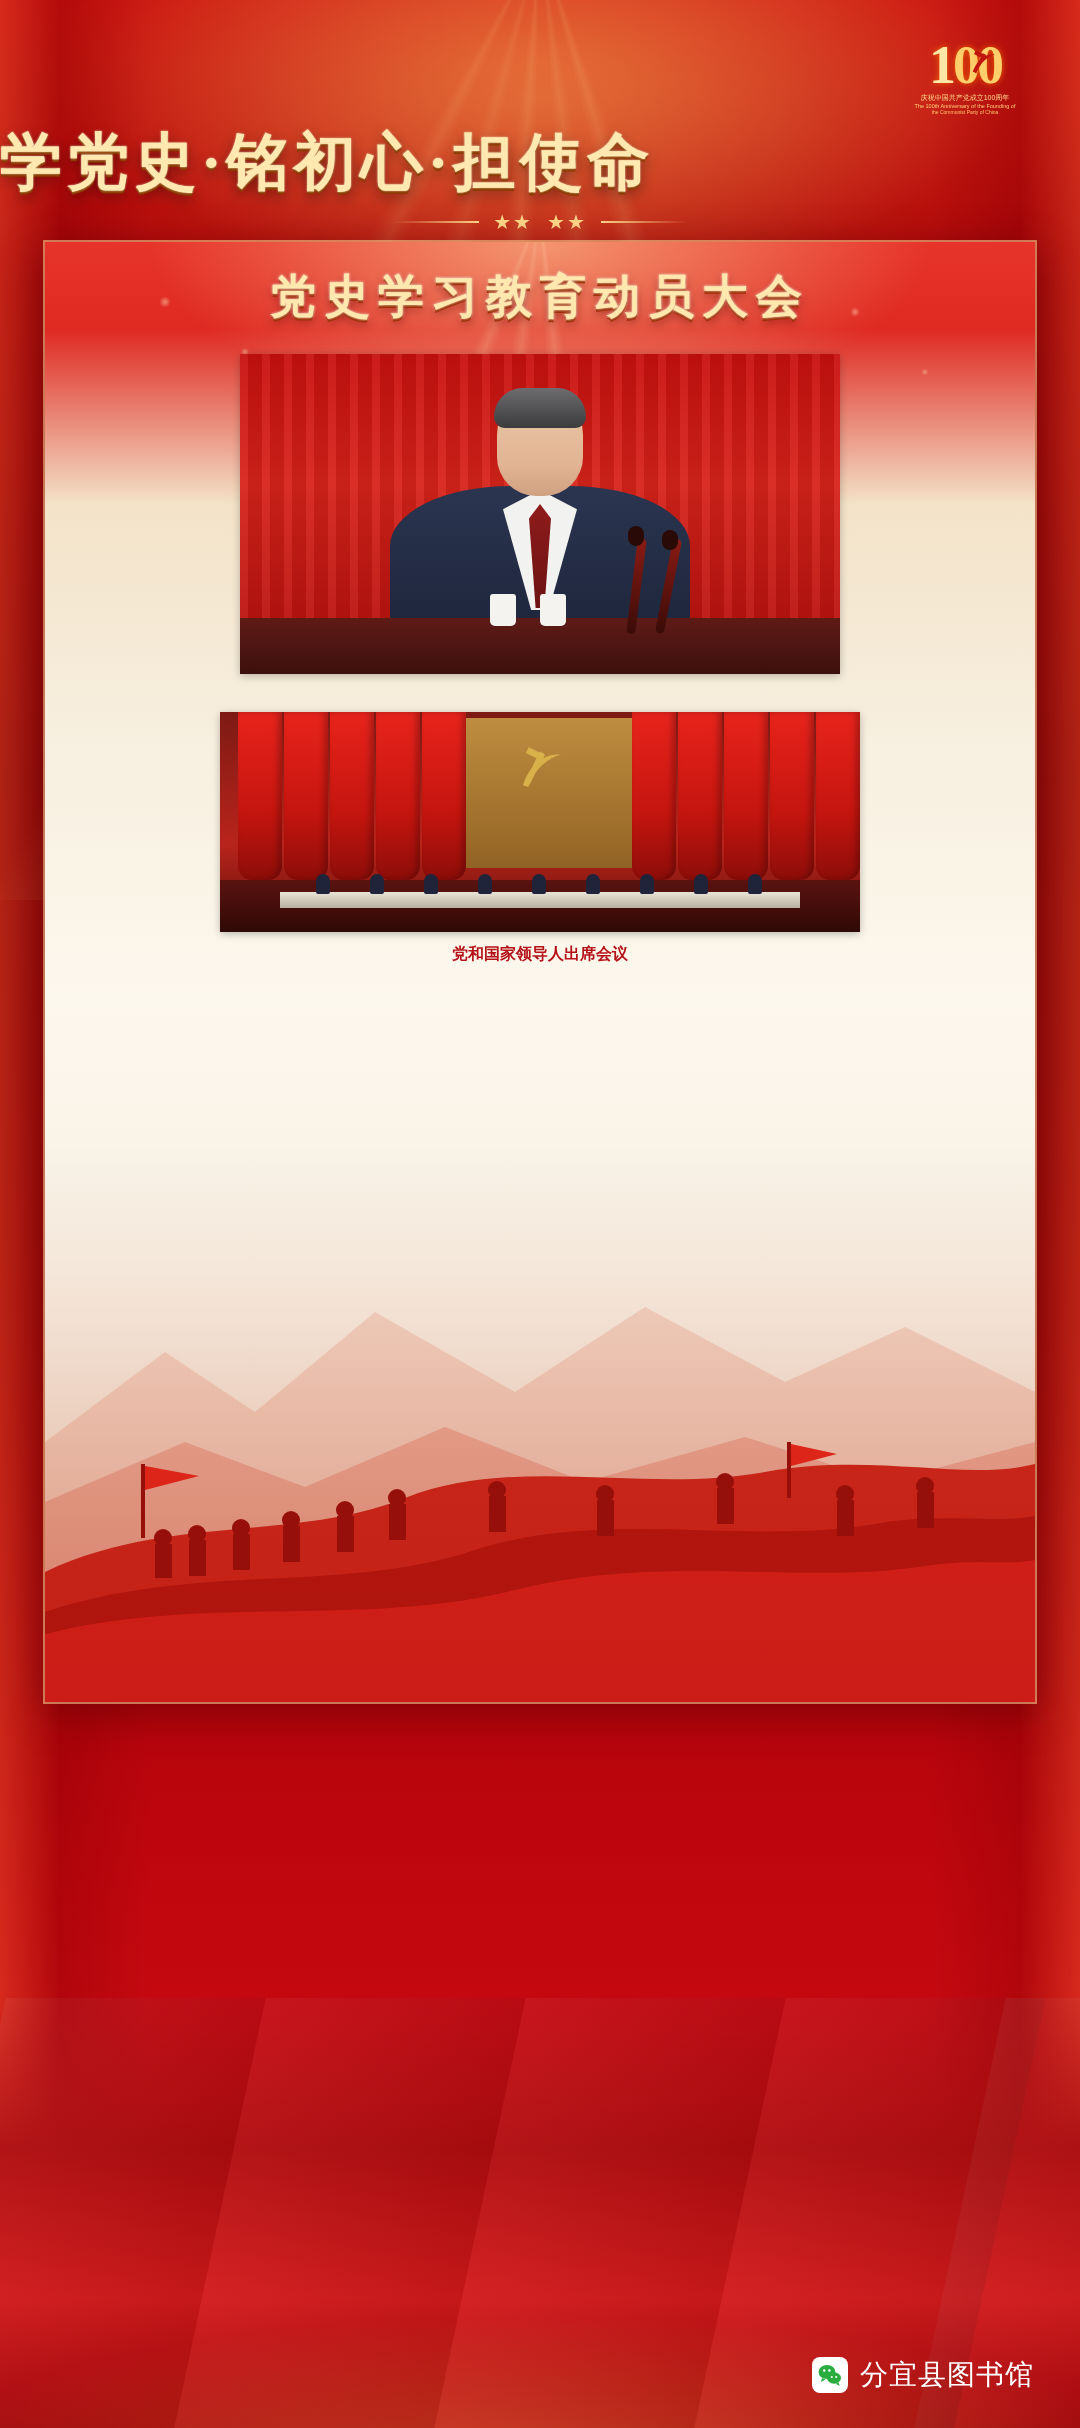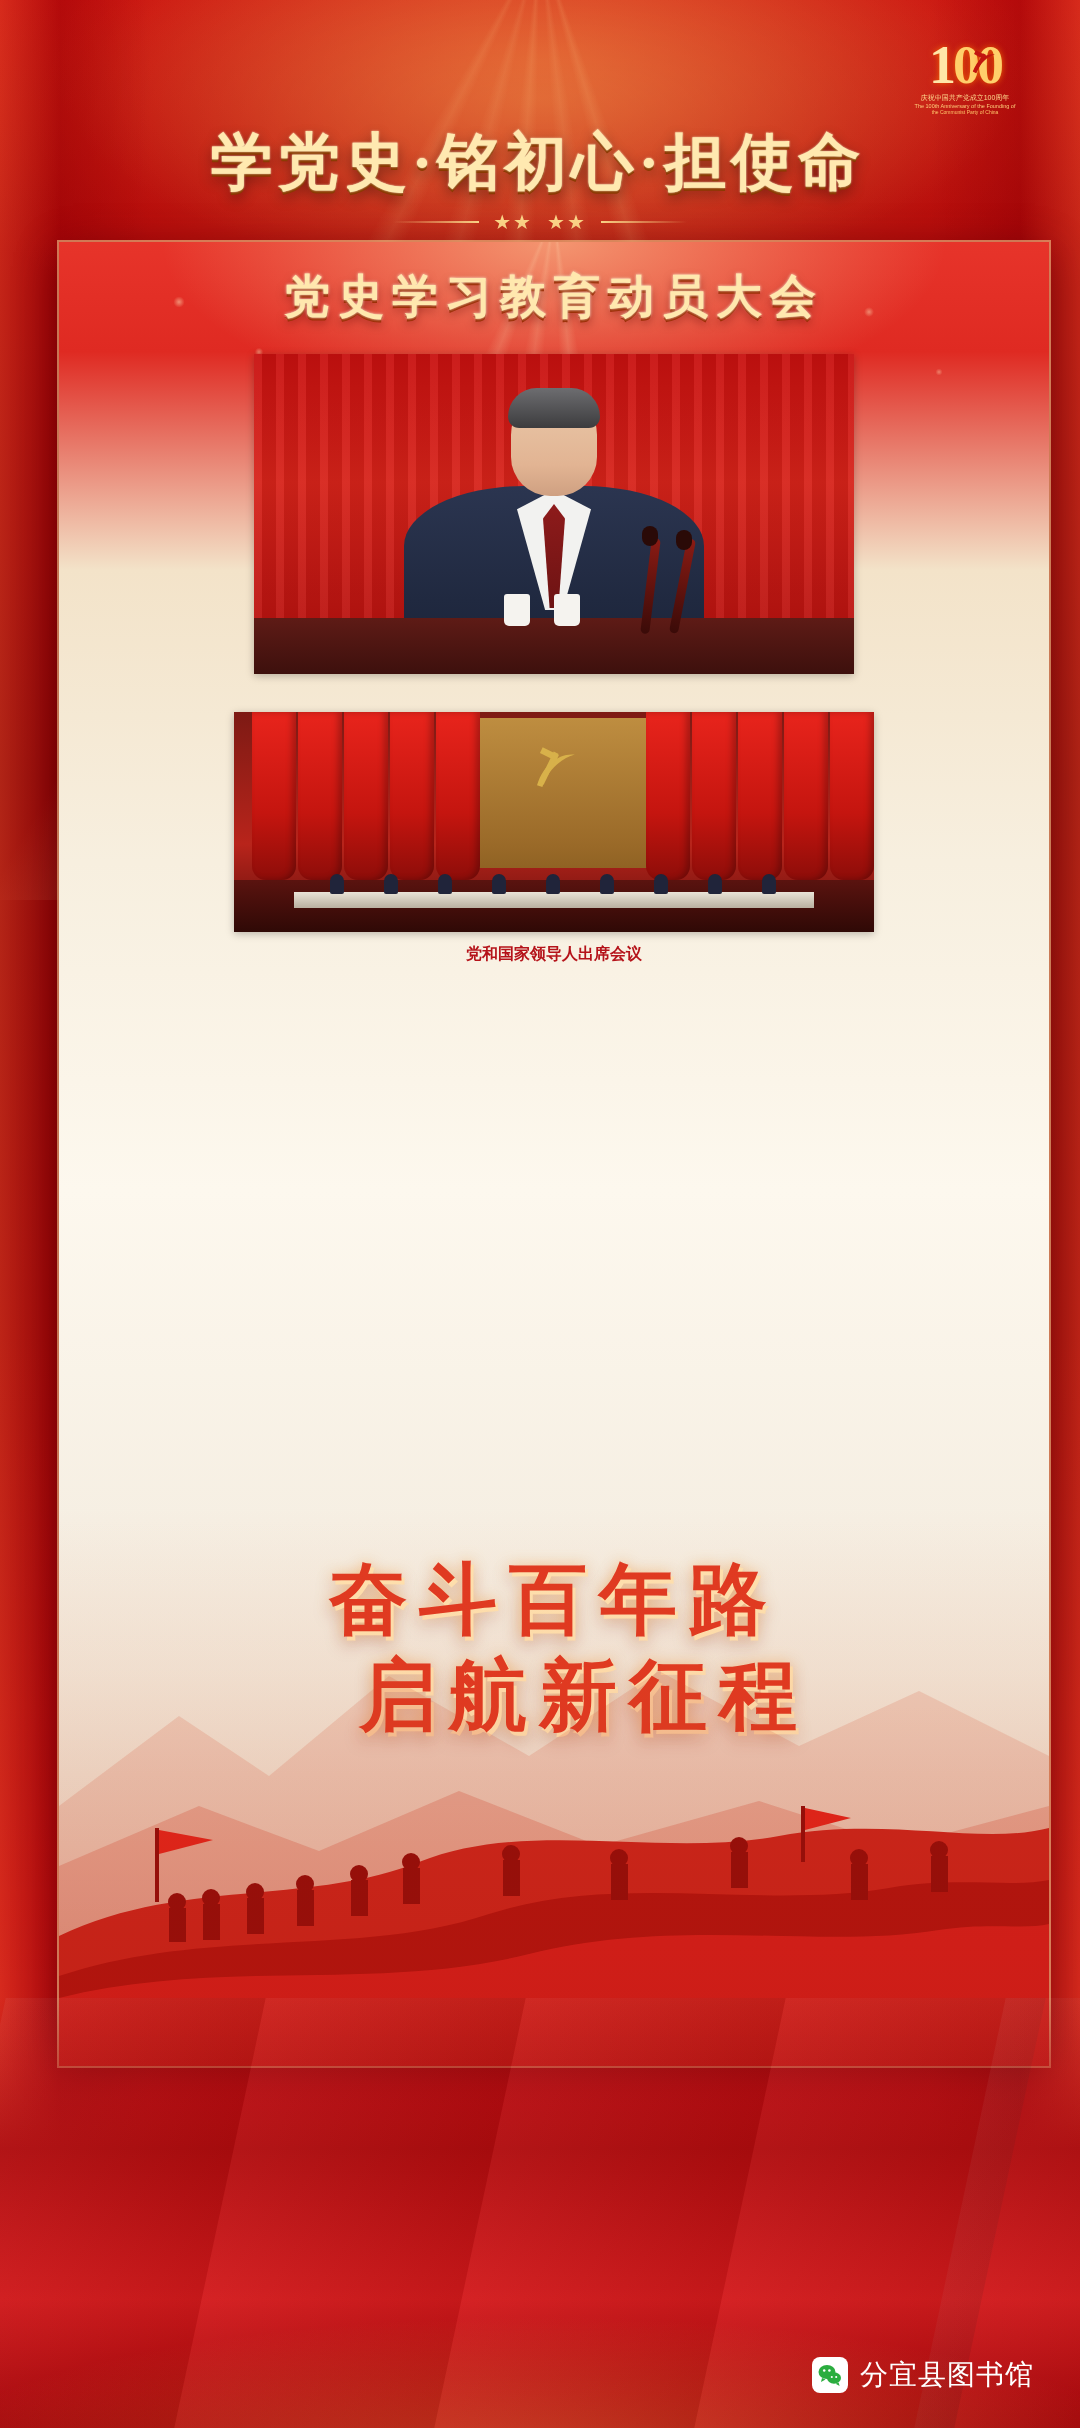--- a/index.html
+++ b/index.html
@@ -71,21 +71,21 @@
   }
   .logo100 .sub3 {
     font-size: 5px; color:#ffc469; letter-spacing: 0px; white-space: nowrap;
   }
   .logo100 .sickle {
     position:absolute; left: 56px; top: 8px; width: 34px; height: 34px;
   }
 
   
   .main-title {
-    position: absolute; top: 120px; left: 0; width: 1076px; text-align: center;
+    position: absolute; top: 120px; left: 0; width: 1076px; text-align: left;
     font-family: "Liberation Serif", serif;
     font-size: 62px; font-weight: bold; letter-spacing: 5px;
     color: #ffe9b0;
     text-shadow:
       0 0 2px #fff3d0,
       0 3px 0 #8a3a00,
       0 6px 14px rgba(0,0,0,0.45);
   }
   .sub-title-row {
     position: absolute; top: 210px; left: 0; width: 1080px;
@@ -101,21 +101,21 @@
   .sub-title-row .stars { color: #ffd98a; font-size: 20px; letter-spacing: 2px; }
   .sub-title {
     font-family: "Liberation Serif", serif;
     font-size: 30px; font-weight: bold; letter-spacing: 2px;
     color: #ffeec0;
     text-shadow: 0 2px 4px rgba(80,0,0,0.6);
   }
 
   
   .panel {
-    position: absolute; left: 59px; top: 242px; width: 990px; height: 1824px;
+    position: absolute; left: 45px; top: 242px; width: 990px; height: 1460px;
     background:
       radial-gradient(ellipse 560px 240px at 50% 0%, rgba(255,230,170,0.55), rgba(255,235,195,0) 70%),
       linear-gradient(180deg, #e7342a 0%, #df2a22 6%, #f3e3c9 18%, #f7efdf 34%, #fdf8ee 52%, #f6efe3 70%, #efe4d2 84%, #e9dcc6 100%);
     box-shadow: 0 0 0 2px rgba(255,215,150,0.55), 0 10px 40px rgba(60,0,0,0.45);
     overflow: hidden;
   }
   .panel-top-rays {
     position:absolute; left:0; top:0; width: 990px; height: 300px;
     background:
       radial-gradient(circle 8px at 120px 60px, rgba(255,235,190,0.5), rgba(255,235,190,0) 70%),

